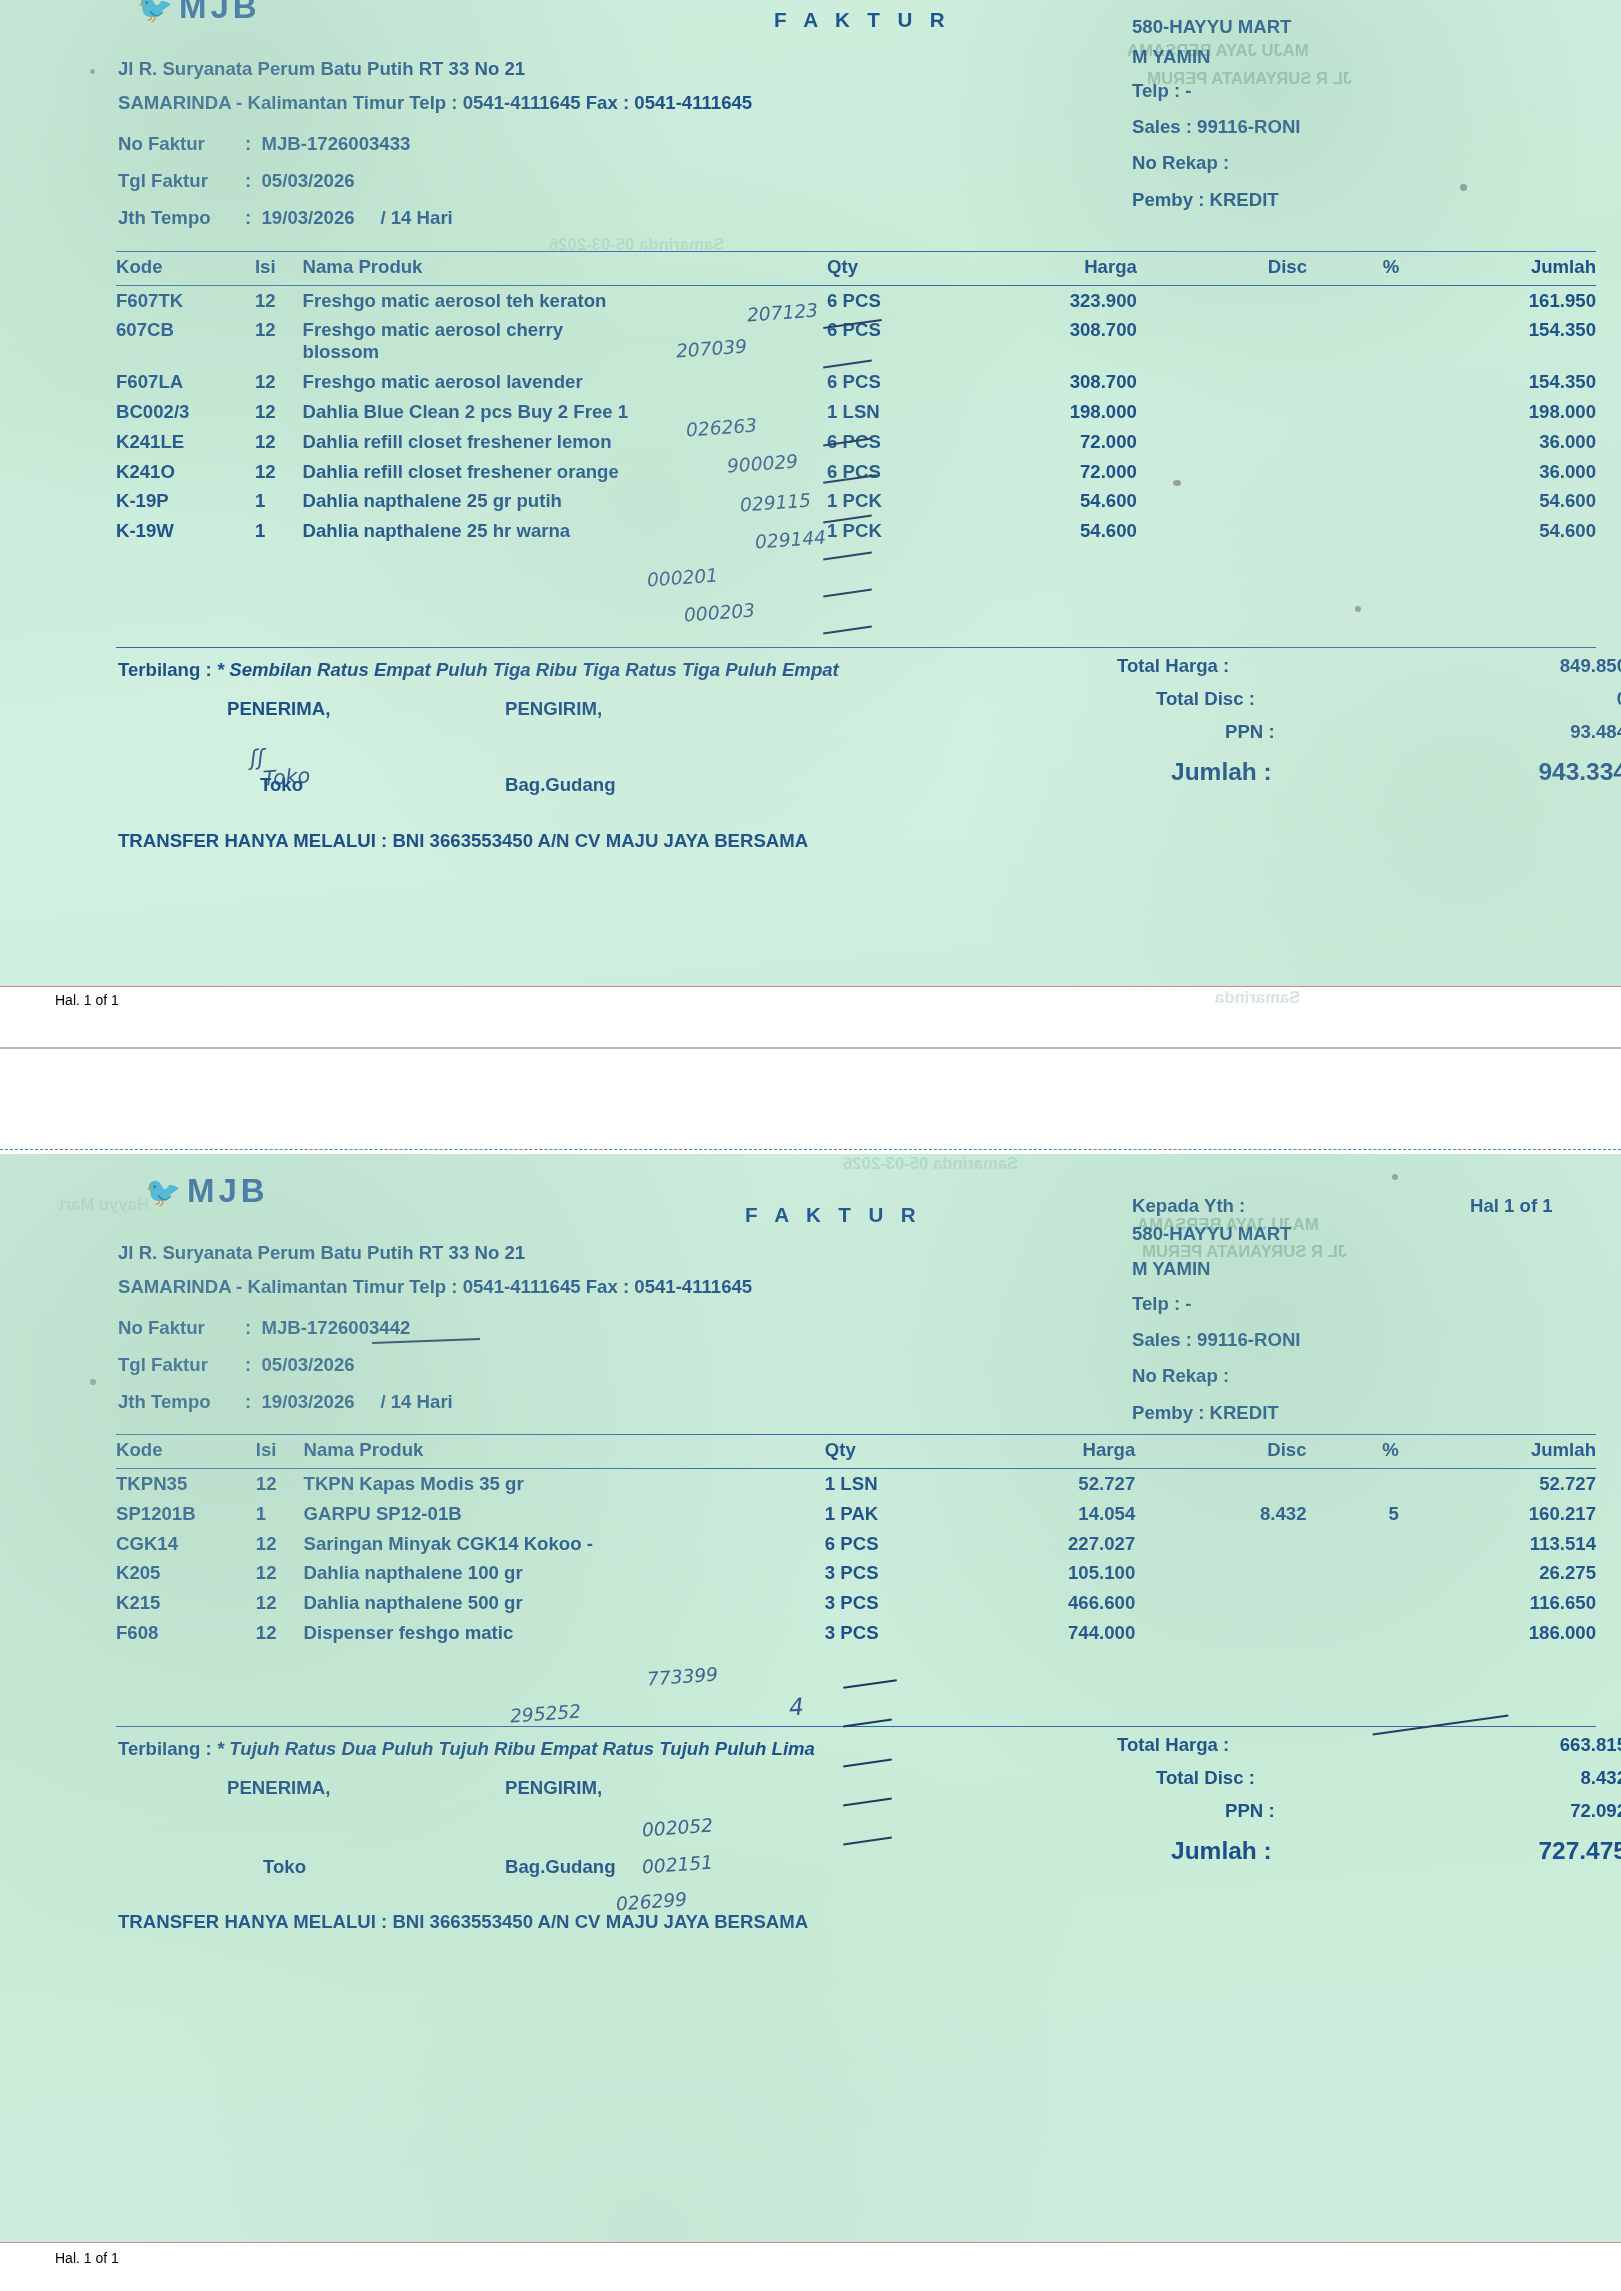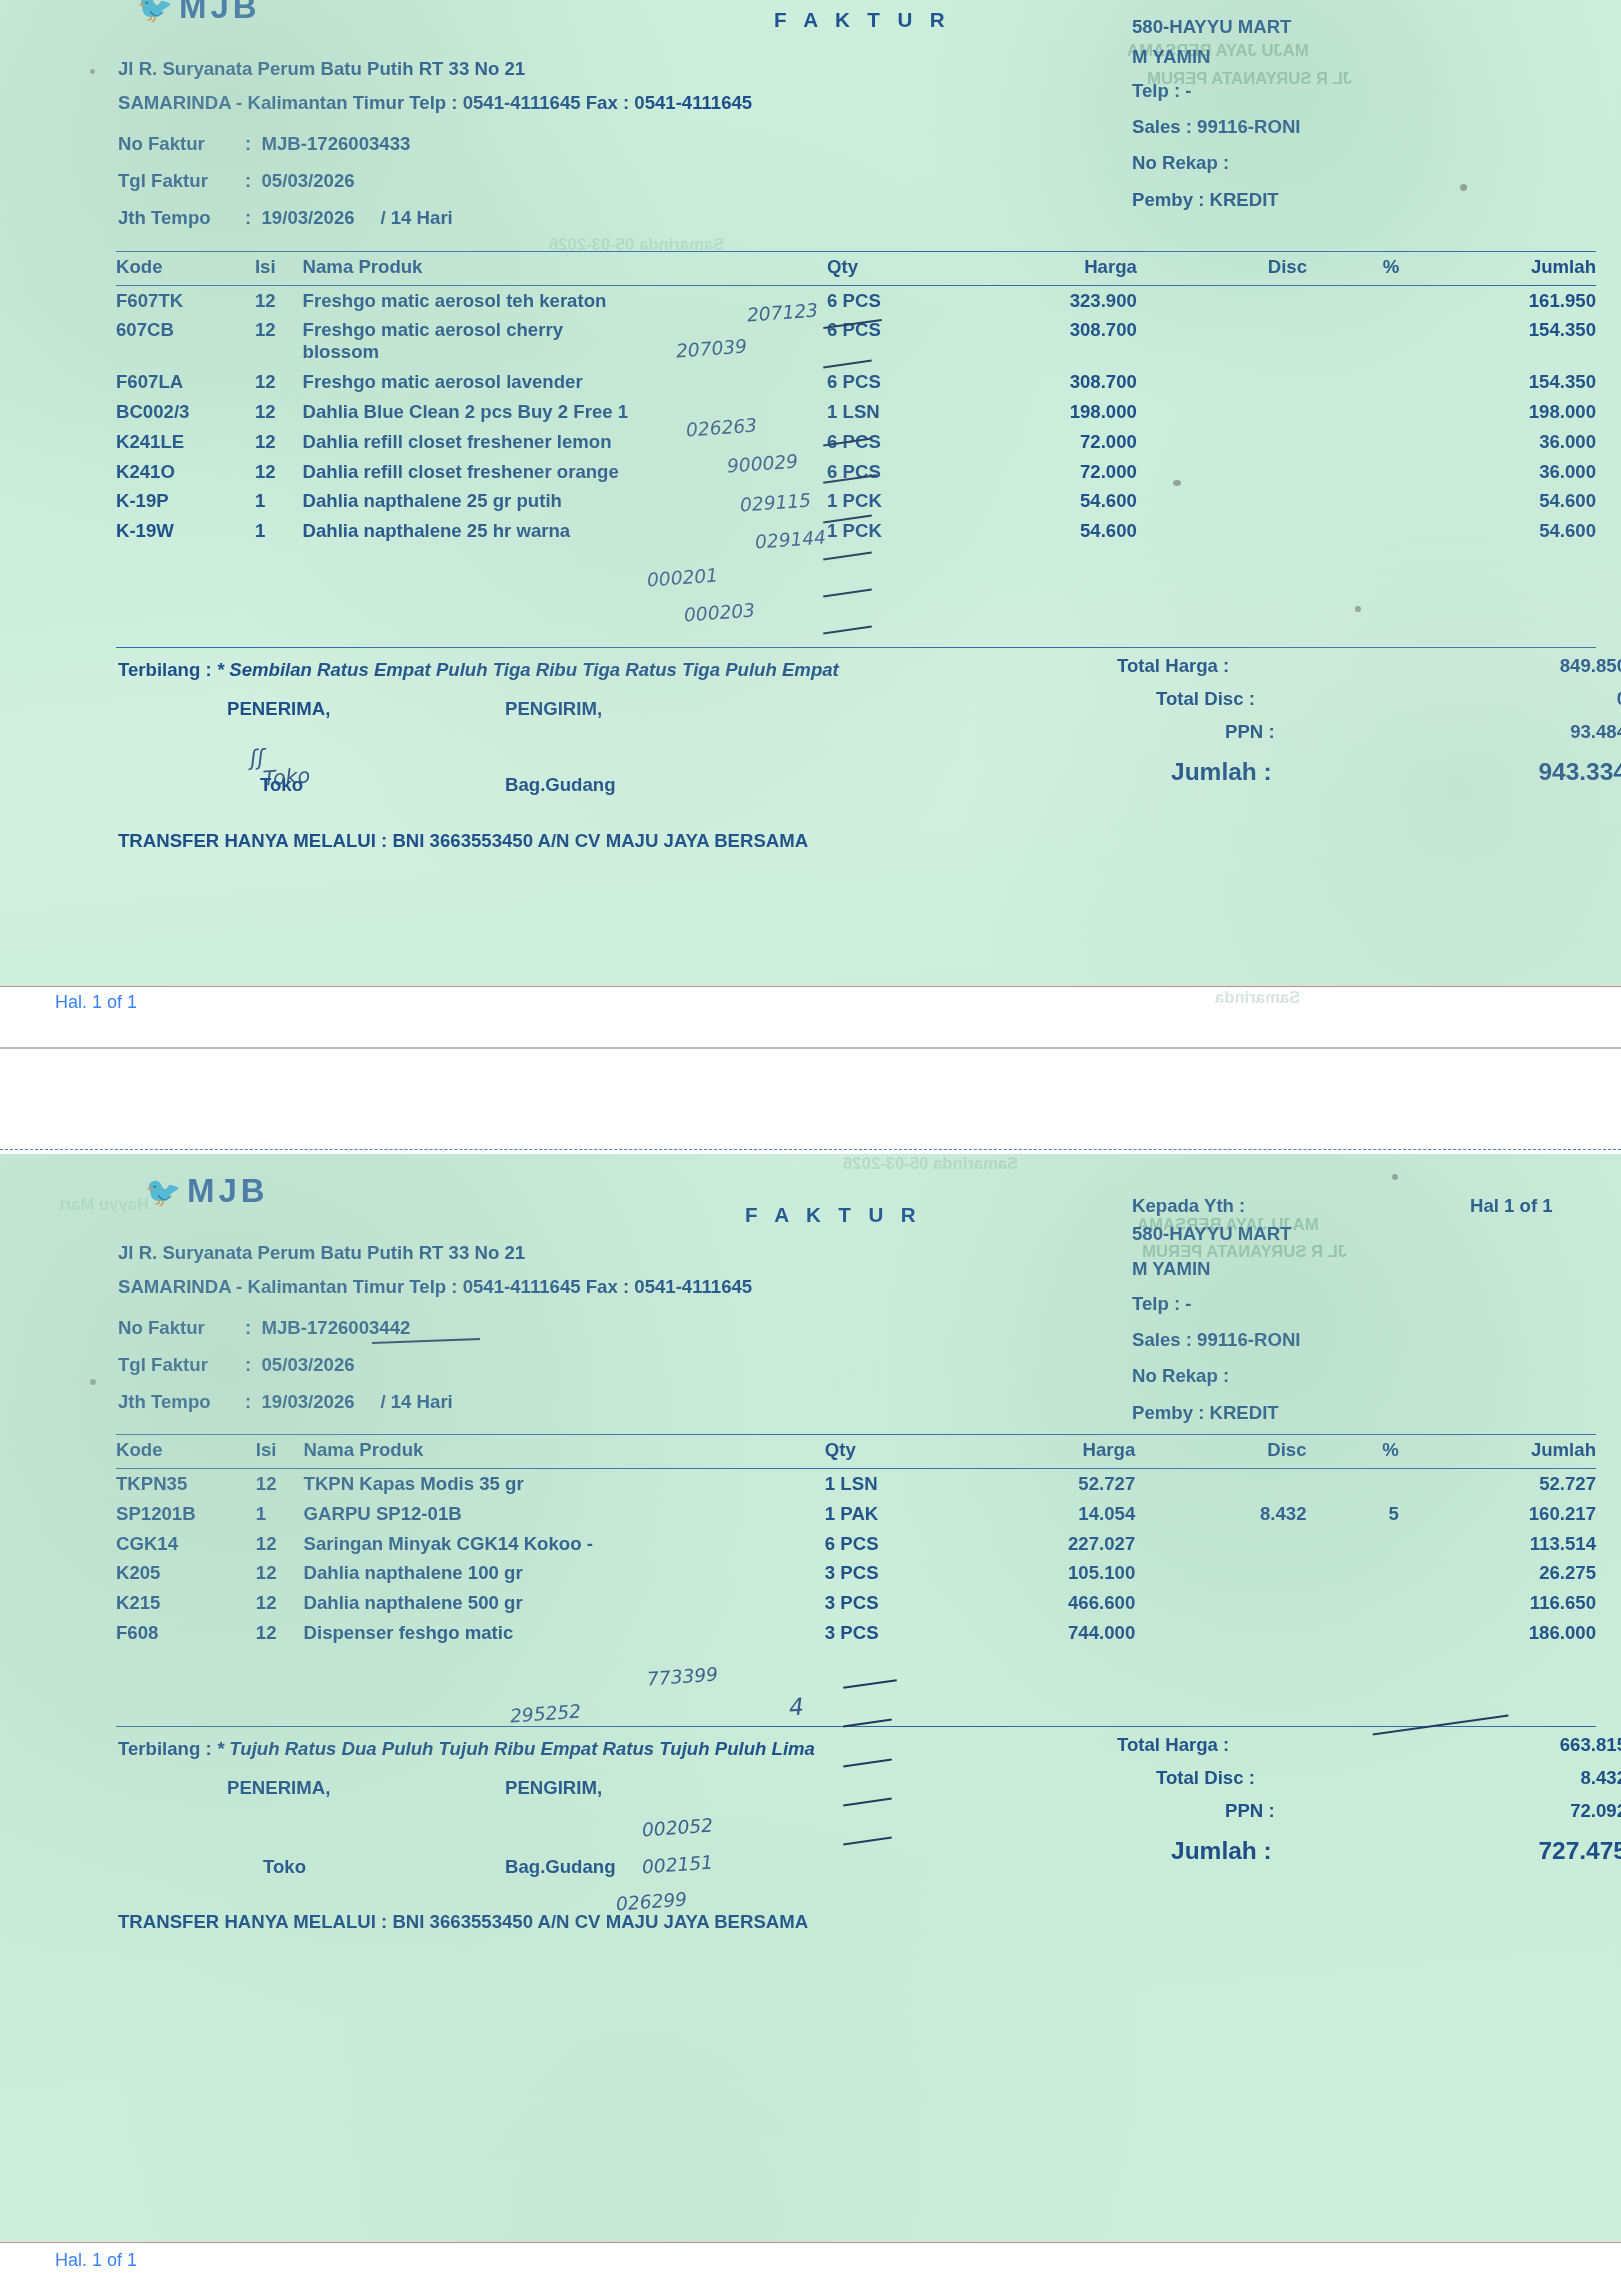--- a/index.html
+++ b/index.html
@@ -200,22 +200,22 @@
   }
   
   .footer-strip {
     position: absolute;
     left: 0;
     width: 1621px;
     background: #ffffff;
   }
   .hal {
     position: absolute;
-    font-size: 18px;
-    color: #3b82f6;
+    font-size: 14px;
+    color: #000000;
     font-family: "Liberation Sans", sans-serif;
   }
   .redline {
     position: absolute;
     height: 0;
     border-top: 1px solid #d08a8a;
     left: 0;
     width: 1621px;
   }
   .dashed {

